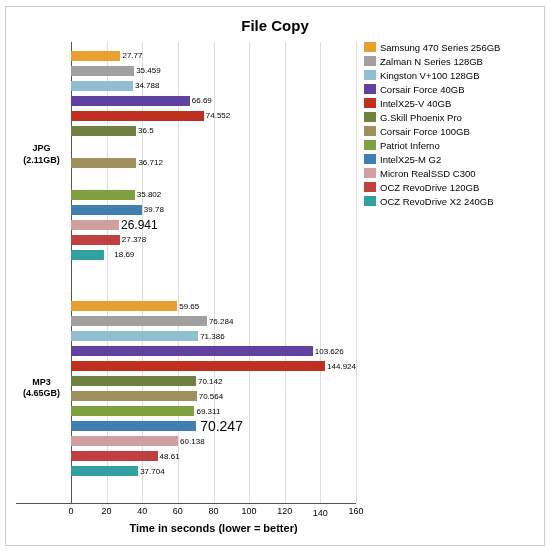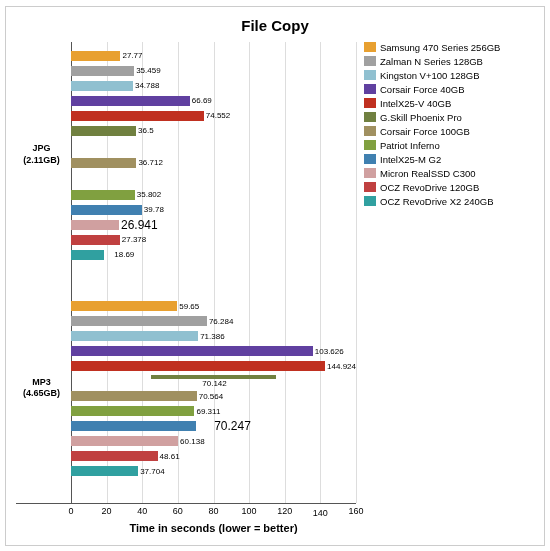--- a/index.html
+++ b/index.html
@@ -165,35 +165,35 @@
               <span style="font-size: 8px; margin-left: 2px; white-space: nowrap;">71.386</span>
             </div>
             <div style="display: flex; align-items: center; margin: 1px 0px; height: 13px; padding-left: 55px;">
               <div style="height: 10px; width: 84.8444%; background: rgb(96, 64, 160); display: inline-block;"></div>
               <span style="font-size: 8px; margin-left: 2px; white-space: nowrap;">103.626</span>
             </div>
             <div style="display: flex; align-items: center; margin: 1px 0px; height: 13px; padding-left: 55px;">
               <div style="height: 10px; width: 90.5775%; background: rgb(192, 48, 32); display: inline-block;"></div>
               <span style="font-size: 8px; margin-left: 2px; white-space: nowrap;">144.924</span>
             </div>
-            <div style="display: flex; align-items: center; margin: 1px 0px; height: 13px; padding-left: 55px; flex-direction: column;">
+            <div style="display: flex; align-items: center; margin: 1px 0px; height: 13px; padding-left: 55px;">
               <div style="height: 10px; width: 43.8387%; background: rgb(112, 128, 64); display: inline-block;"></div>
               <span style="font-size: 8px; margin-left: 2px; white-space: nowrap;">70.142</span>
             </div>
             <div style="display: flex; align-items: center; margin: 1px 0px; height: 13px; padding-left: 55px;">
               <div style="height: 10px; width: 44.1025%; background: rgb(160, 144, 96); display: inline-block;"></div>
               <span style="font-size: 8px; margin-left: 2px; white-space: nowrap;">70.564</span>
             </div>
             <div style="display: flex; align-items: center; margin: 1px 0px; height: 13px; padding-left: 55px;">
               <div style="height: 10px; width: 43.3194%; background: rgb(128, 160, 64); display: inline-block;"></div>
               <span style="font-size: 8px; margin-left: 2px; white-space: nowrap;">69.311</span>
             </div>
             <div style="display: flex; align-items: center; margin: 1px 0px; height: 13px; padding-left: 55px;">
               <div style="height: 10px; width: 43.9044%; background: rgb(64, 128, 176); display: inline-block;"></div>
-              <span style="font-size: 12px; margin-left: 18px; white-space: nowrap;">70.247</span>
+              <span style="font-size: 14px; margin-left: 4px; white-space: nowrap;">70.247</span>
             </div>
             <div style="display: flex; align-items: center; margin: 1px 0px; height: 13px; padding-left: 55px;">
               <div style="height: 10px; width: 37.5862%; background: rgb(208, 160, 160); display: inline-block;"></div>
               <span style="font-size: 8px; margin-left: 2px; white-space: nowrap;">60.138</span>
             </div>
             <div style="display: flex; align-items: center; margin: 1px 0px; height: 13px; padding-left: 55px;">
               <div style="height: 10px; width: 30.3812%; background: rgb(192, 64, 64); display: inline-block;"></div>
               <span style="font-size: 8px; margin-left: 2px; white-space: nowrap;">48.61</span>
             </div>
             <div style="display: flex; align-items: center; margin: 1px 0px; height: 13px; padding-left: 55px;">

